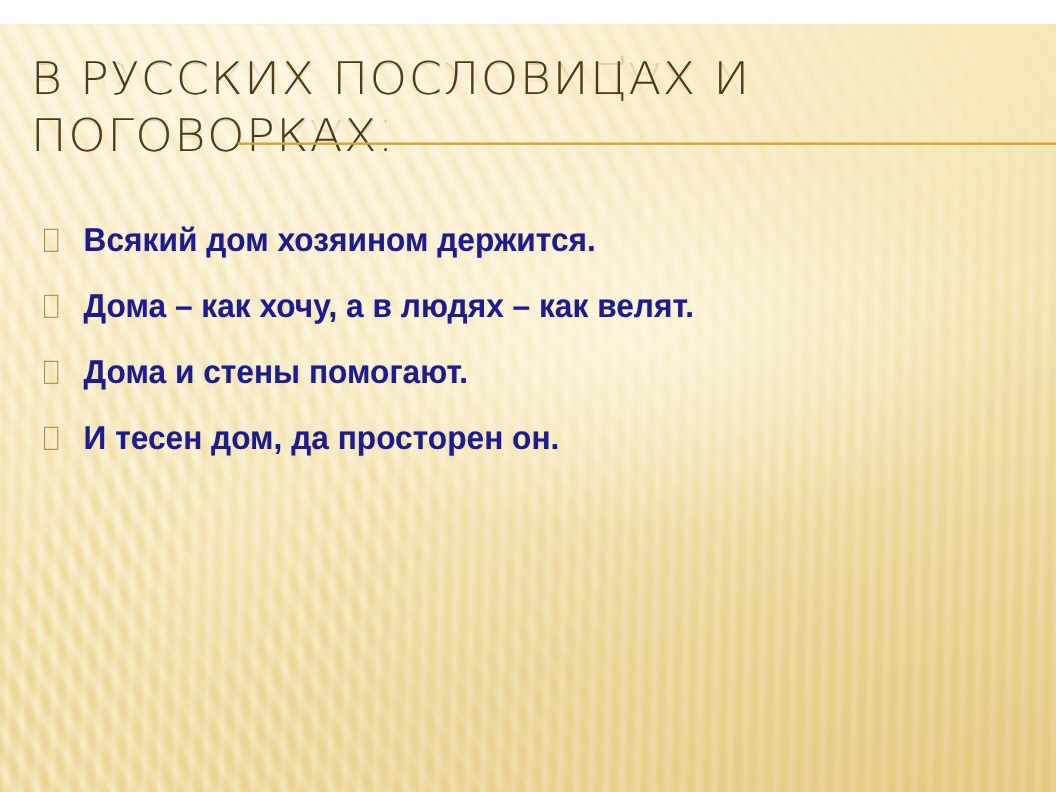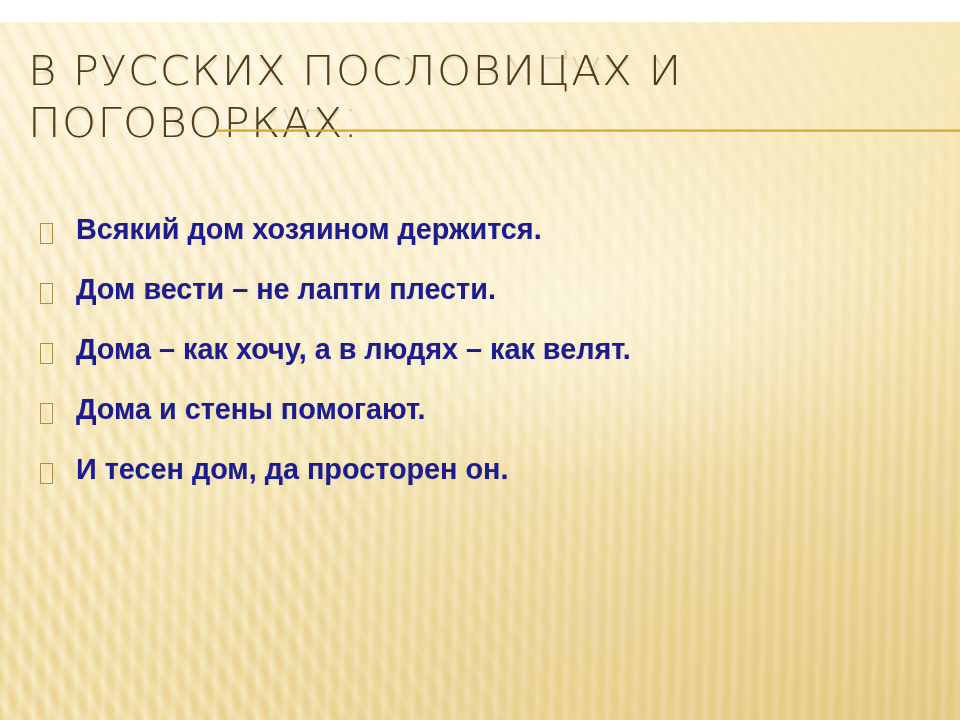--- a/index.html
+++ b/index.html
@@ -182,21 +182,21 @@
     top: 176px;
     width: 900px;
     z-index: 6;
     list-style: none;
     margin: 0;
     padding: 0;
   }
 
   .proverb-item {
     display: flex;
-    align-items: center;
+    align-items: flex-start;
     height: 60px;
   }
 
   
   .bullet-tofu {
     flex: 0 0 auto;
     width: 13px;
     height: 21px;
     margin-top: 10px;
     margin-right: 23px;
@@ -247,24 +247,20 @@
 
   <div id="title-rule"></div>
 
   <ul id="proverb-list">
 
     <li class="proverb-item">
       <span class="bullet-tofu"></span>
       <span class="proverb-text">Всякий дом хозяином держится.</span>
     </li>
 
-    <li class="proverb-item">
-      <span class="bullet-tofu"></span>
-      <span class="proverb-text">Дом вести – не лапти плести.</span>
-    </li>
 
 
     <li class="proverb-item">
       <span class="bullet-tofu"></span>
       <span class="proverb-text">Дома – как хочу, а в людях – как велят.</span>
     </li>
 
     <li class="proverb-item">
       <span class="bullet-tofu"></span>
       <span class="proverb-text">Дома и стены помогают.</span>

